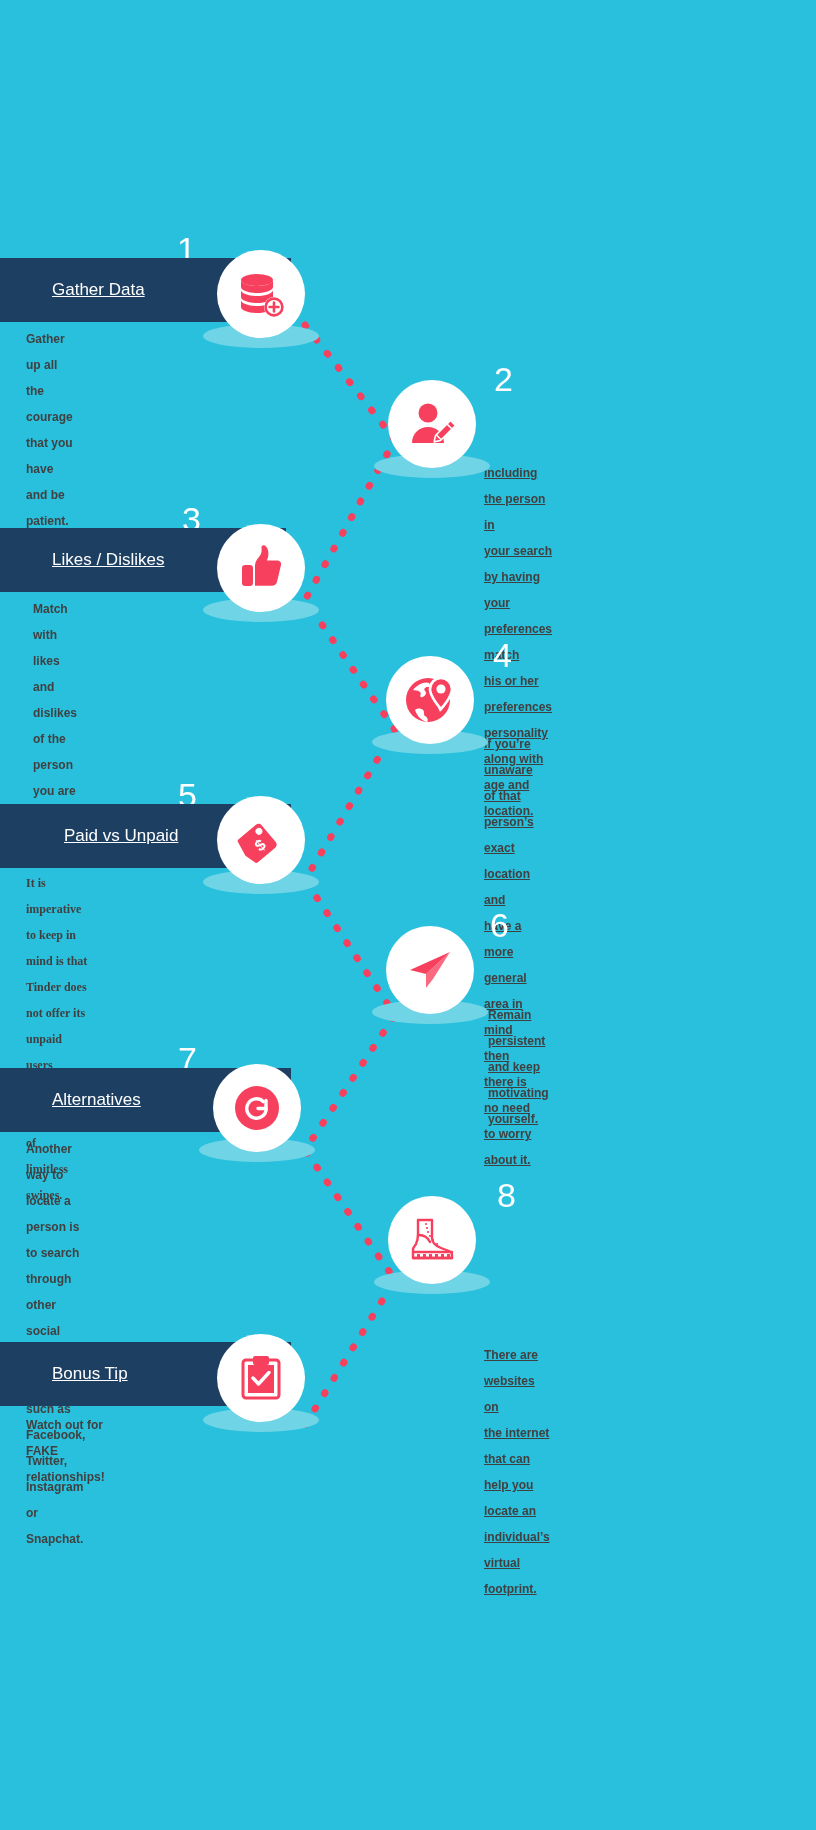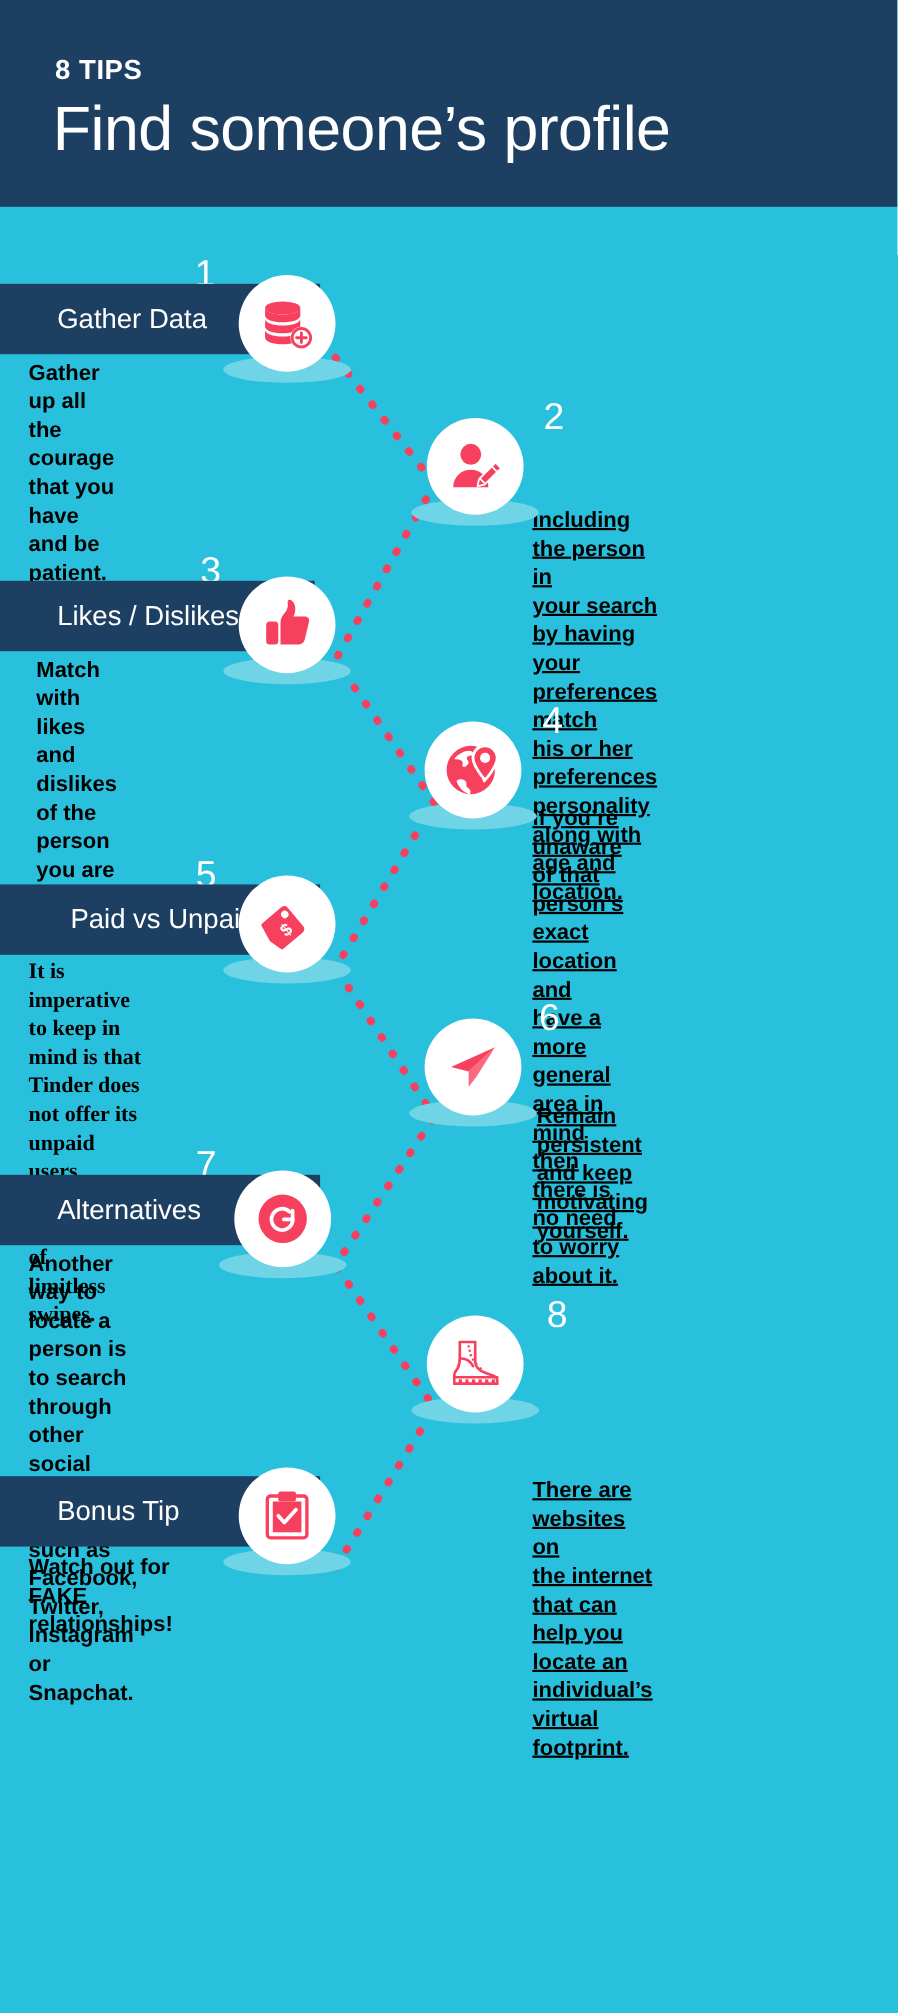--- a/index.html
+++ b/index.html
@@ -35,35 +35,36 @@
   
   .tip { position:absolute; }
 
   .bar {
     position:absolute;
     height:64px;
     background:#1d3f62;
     display:flex; align-items:center;
   }
   .bar-title {
-    font-size:25px; font-weight:400; color:#ffffff;
+    font-size:17px; font-weight:400; color:#ffffff;
     white-space:nowrap;
+    text-decoration:underline;
   }
   .tip.left  .bar { left:0; }
   .tip.left  .bar-title { margin-left:52px; }
 
   .num {
     position:absolute;
     font-size:34px; font-weight:400; color:#ffffff;
     line-height:1;
   }
 
   .body {
     position:absolute;
-    font-size:20px; font-weight:700; color:#000000;
+    font-size:12px; font-weight:700; color:#404040;
     line-height:26px;
     white-space:pre-line;
   }
   .tip.left  .body { left:26px; }
   .tip.right .body { left:484px;text-decoration:underline; }
 
   
   .iconwrap { position:absolute; width:88px; height:88px; }
   .shadow {
     position:absolute; left:-14px; top:74px;
@@ -76,24 +77,20 @@
     background:#ffffff;
     display:flex; align-items:center; justify-content:center;
   }
   .circle svg { display:block; }
 </style>
 </head>
 <body>
 
 <div id="page">
 
-  <div class="header">
-    <div class="header-kicker">8 TIPS</div>
-    <div class="header-title">Find someone’s profile</div>
-  </div>
 
   <svg class="connector" viewBox="0 0 816 1830" xmlns="http://www.w3.org/2000/svg">
     <polyline points="305,325 395,440 305,600 395,730 305,880 395,1015 305,1150 395,1280 305,1425" fill="none" stroke="#f7405e" stroke-width="7" stroke-linecap="round" stroke-dasharray="1 17"></polyline>
   </svg>
 
   <div class="tip left">
     <div class="num" style="left:177px; top:232px;">1</div>
     <div class="bar" style="top:258px; width:291px;">
       <span class="bar-title">Gather Data</span>
     </div>

